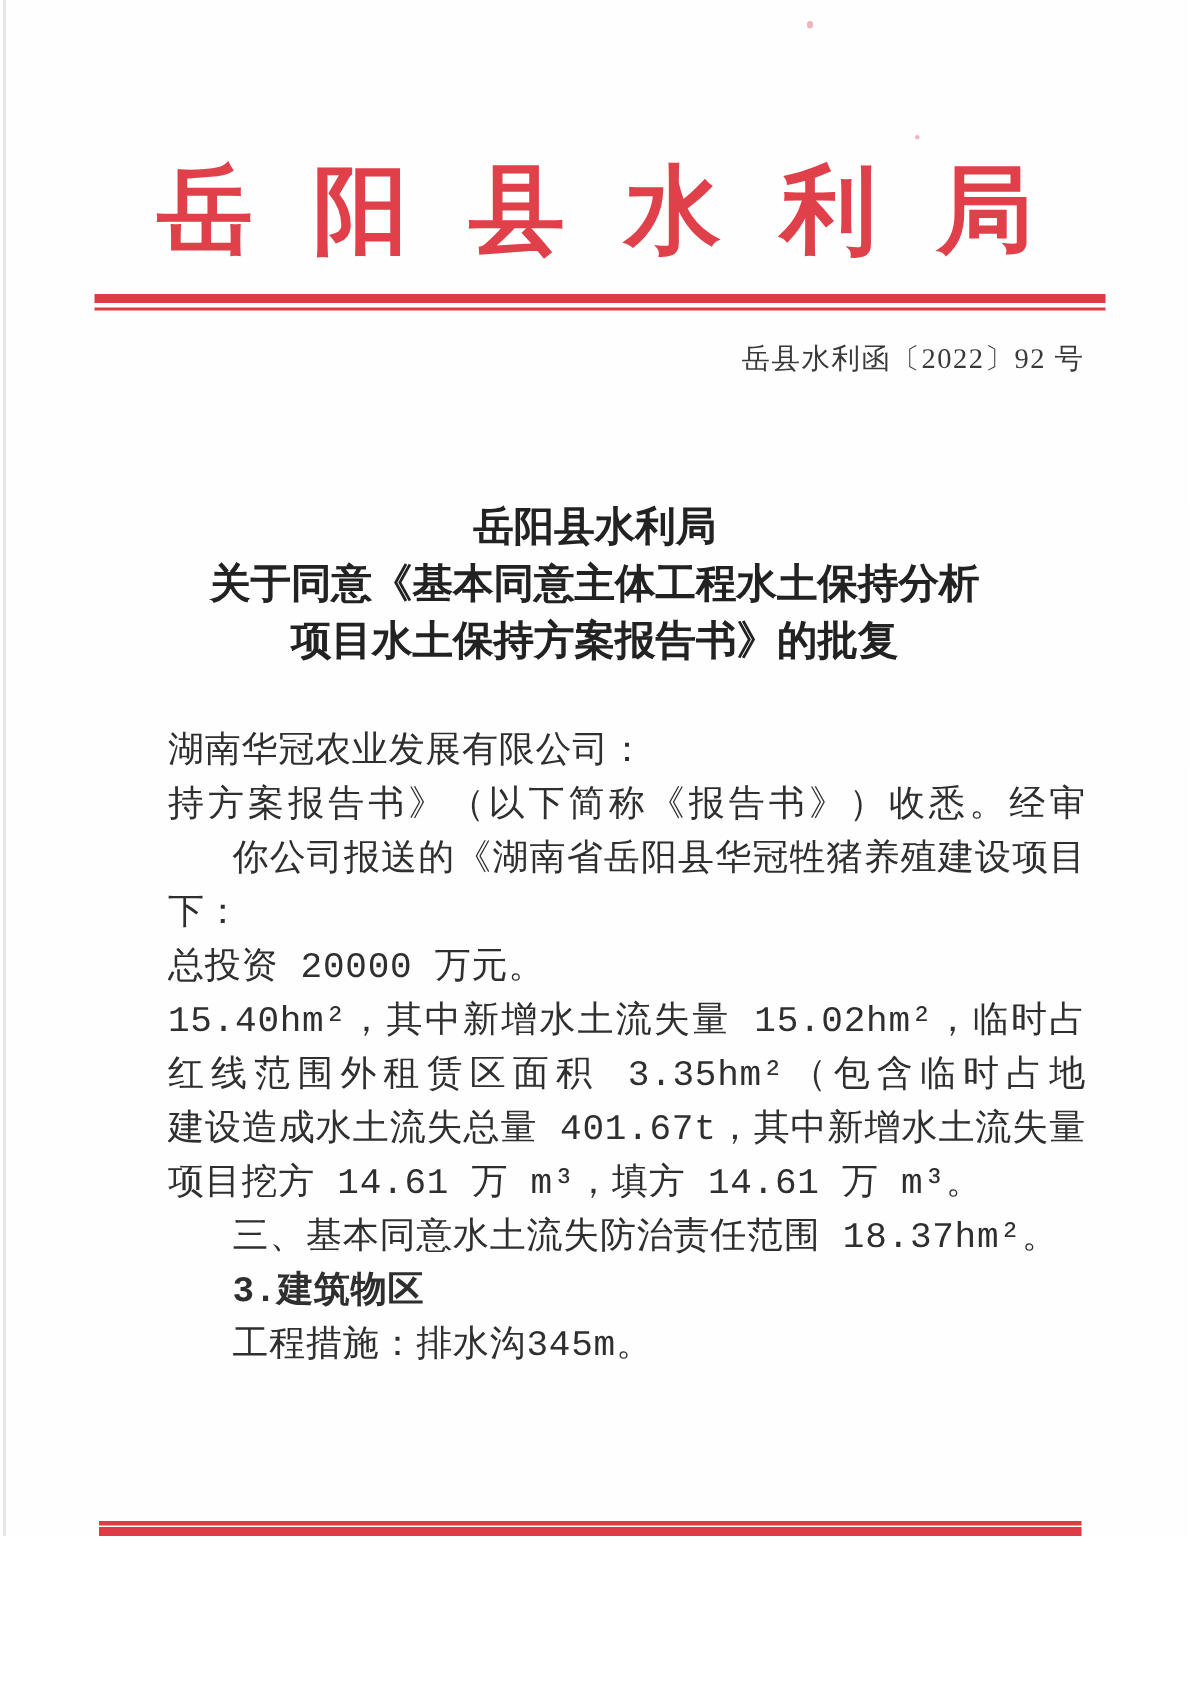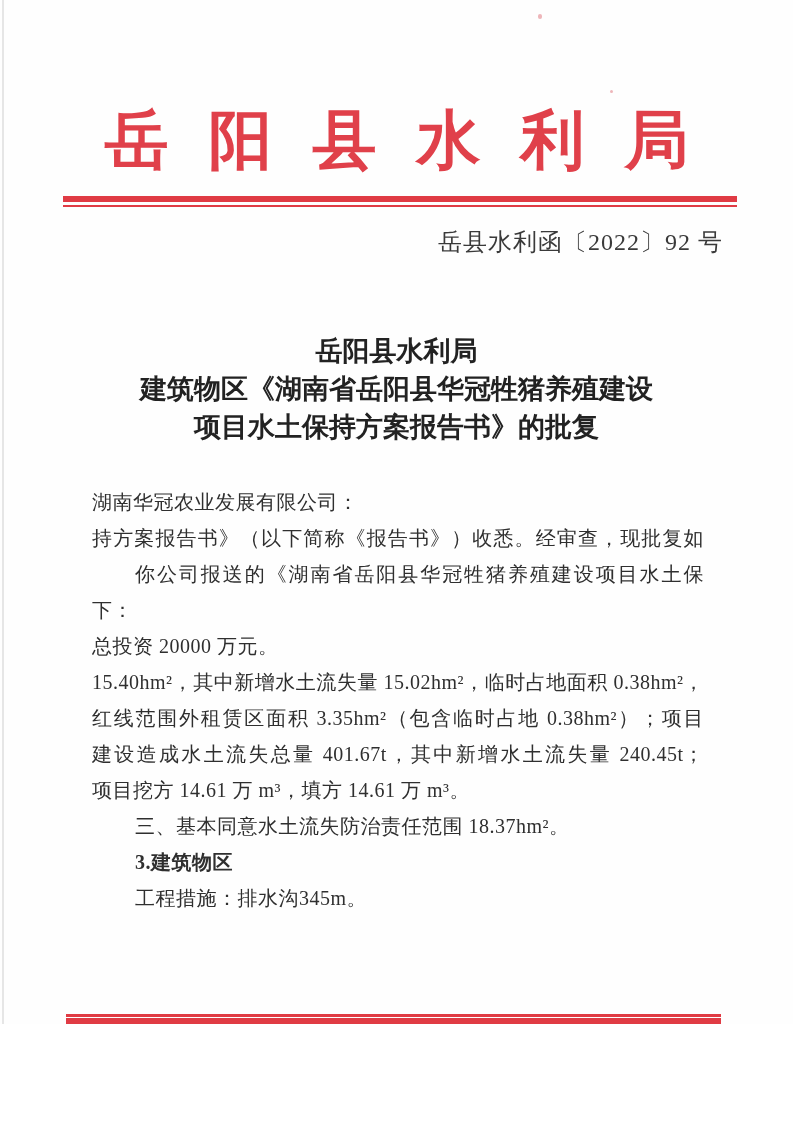--- a/index.html
+++ b/index.html
@@ -29,47 +29,48 @@
 
   .rule { position: absolute; background: #e03b44; }
   .rule-top-thick  { top: 196px; left: 63px;  width: 674px; height: 6px; }
   .rule-top-thin   { top: 205px; left: 63px;  width: 674px; height: 2px; }
   .rule-bot-thin   { top: 1014px; left: 66px; width: 655px; height: 2.5px; }
   .rule-bot-thick  { top: 1018px; left: 66px; width: 655px; height: 7px; }
 
   .doc-number {
     position: absolute;
     top: 226px; right: 70px;
-    font-size: 24px;
+    font-size: 19px;
     color: #3a3a3a;
     letter-spacing: 1px;
     white-space: nowrap;
   }
 
   
   .doc-title {
     position: absolute;
     top: 332px; left: 0; right: 0;
     text-align: center;
     font-size: 27px;
     font-weight: bold;
     color: #222;
     line-height: 38px;
   }
   .doc-title div { white-space: nowrap; }
 
   
   .body-text {
     position: absolute;
-    top: 484px; left: 92px;
+    top: 484px; left: 112px;
     width: 612px;
-    font-size: 20px;
+    font-size: 24px;
     letter-spacing: 0.5px;
     color: #2f2f2f;
     line-height: 36px;
+    font-family: Liberation Mono, monospace;
   }
   .line { height: 36px; overflow: hidden; text-align: left; }
   .line.indent { text-indent: 43px; }
   .line.fill { text-align: justify; text-align-last: justify; }
   .line.bold { font-weight: bold; }
 
   
   .scan-edge-left {
     position: absolute; top: 0; left: 2px;
     width: 1.5px; height: 100%;
@@ -95,21 +96,21 @@
 
   <div class="letterhead">岳阳县水利局</div>
 
   <div class="rule rule-top-thick"></div>
   <div class="rule rule-top-thin"></div>
 
   <div class="doc-number">岳县水利函〔2022〕92 号</div>
 
   <div class="doc-title">
     <div>岳阳县水利局</div>
-    <div>建筑物区《湖南省岳阳县华冠牲猪养殖建设</div>
+    <div>关于同意《基本同意主体工程水土保持分析</div>
     <div>项目水土保持方案报告书》的批复</div>
   </div>
 
   <div class="body-text">
     <div class="line">湖南华冠农业发展有限公司：</div>
     <div class="line fill">持方案报告书》（以下简称《报告书》）收悉。经审查，现批复如</div>
     <div class="line indent fill">你公司报送的《湖南省岳阳县华冠牲猪养殖建设项目水土保</div>
     <div class="line">下：</div>
     <div class="line">总投资 20000 万元。</div>
     <div class="line fill">15.40hm²，其中新增水土流失量 15.02hm²，临时占地面积 0.38hm²，</div>

